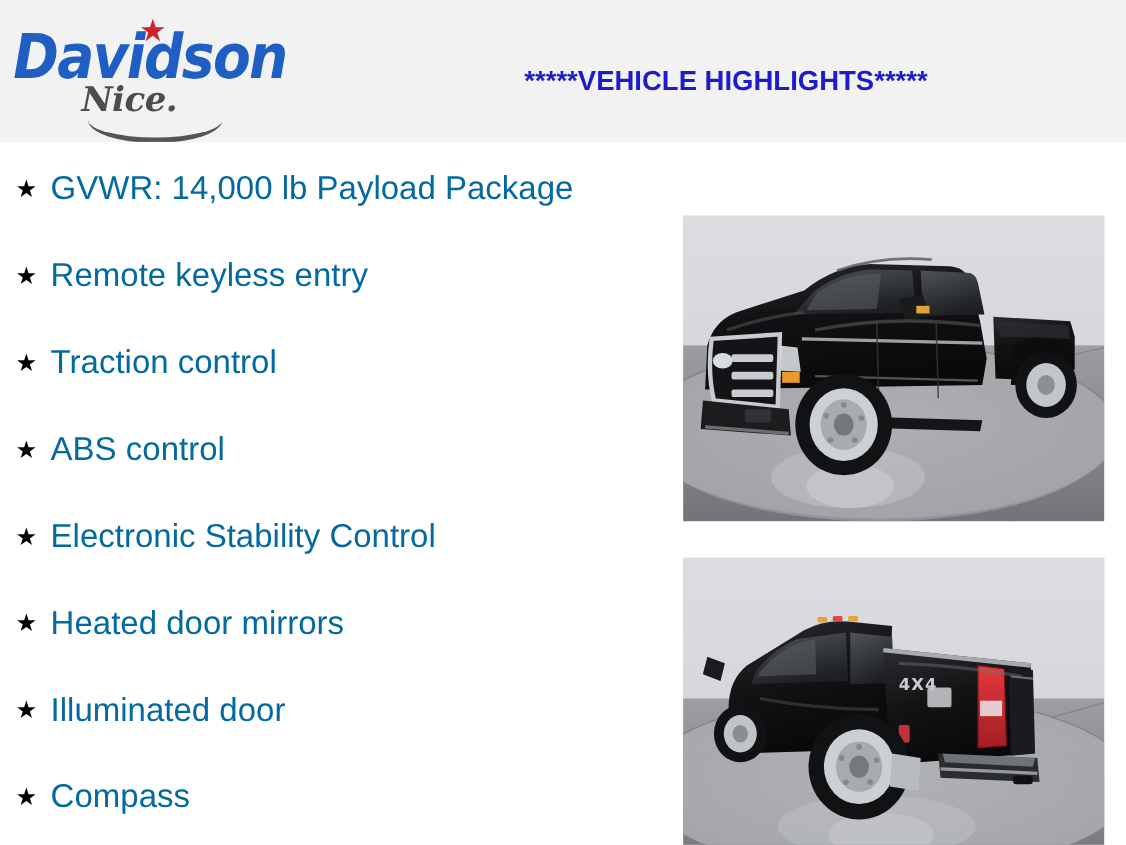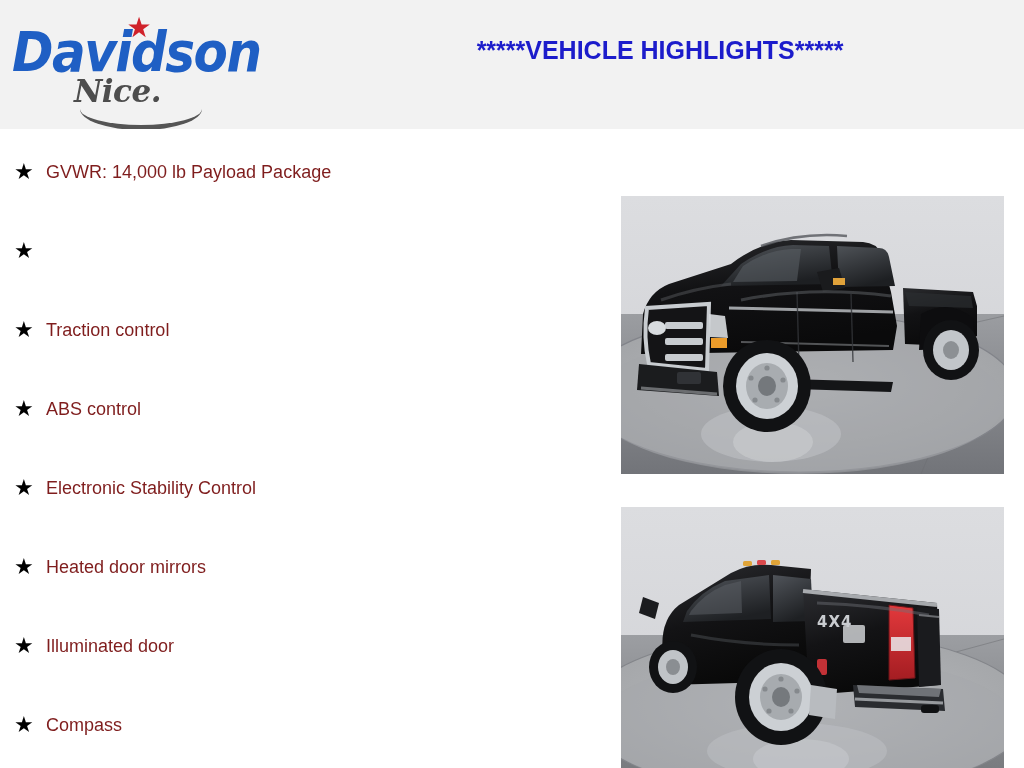--- a/index.html
+++ b/index.html
@@ -78,21 +78,21 @@
     width: 122px;
     height: 16px;
     border-bottom: 5px solid #555555;
     border-radius: 50%/0 0 100% 100%;
   }
 
   
   .header-title {
     position: absolute;
     left: 310px;
-    top: 36px;
+    top: 60px;
     width: 700px;
     text-align: center;
     font-size: 25px;
     font-weight: bold;
     color: #1c1ccb;
     letter-spacing: 0px;
     white-space: nowrap;
   }
 
   
@@ -124,22 +124,22 @@
     white-space: nowrap;
   }
   .feature-star {
     font-size: 22px;
     line-height: 22px;
     color: #000000;
     width: 32px;
     display: inline-block;
   }
   .feature-text {
-    font-size: 18px;
-    color: #7f1d1d;
+    font-size: 30px;
+    color: #0369a1;
     line-height: 30px;
   }
 
   
   .photo {
     position: absolute;
     overflow: hidden;
     background: #d4d5d8;
     margin-top: 44px;
   }
@@ -164,20 +164,21 @@
 
 <div class="content">
 
   <ul class="feature-list">
     <li class="feature-item" style="top:28px">
       <span class="feature-star">★</span>
       <span class="feature-text">GVWR: 14,000 lb Payload Package</span>
     </li>
     <li class="feature-item" style="top:107px">
       <span class="feature-star">★</span>
+      <span class="feature-text">Remote keyless entry</span>
     </li>
     <li class="feature-item" style="top:186px">
       <span class="feature-star">★</span>
       <span class="feature-text">Traction control</span>
     </li>
     <li class="feature-item" style="top:265px">
       <span class="feature-star">★</span>
       <span class="feature-text">ABS control</span>
     </li>
     <li class="feature-item" style="top:344px">

